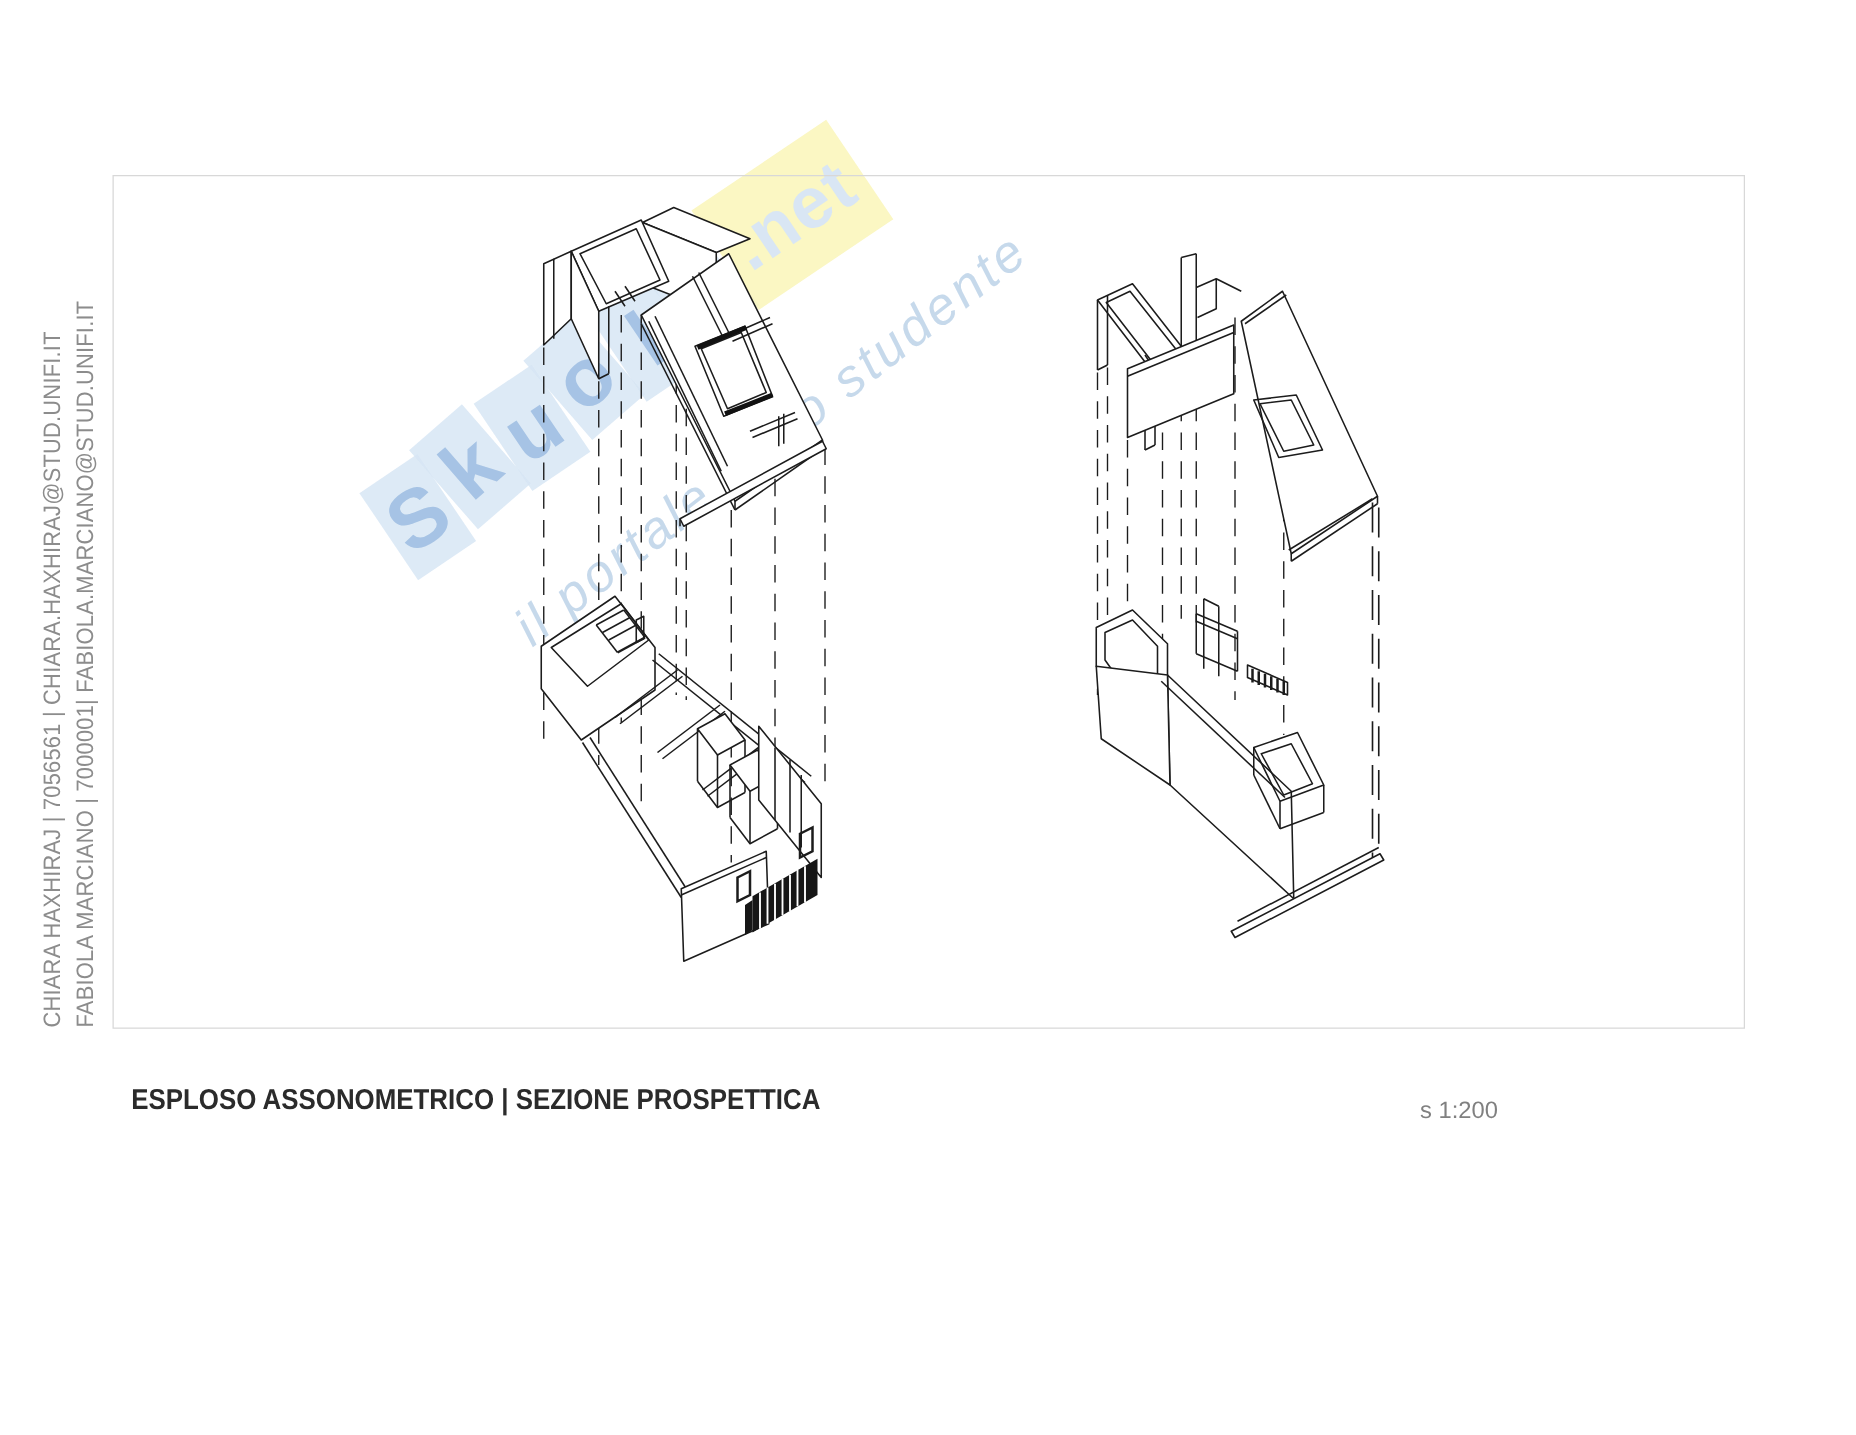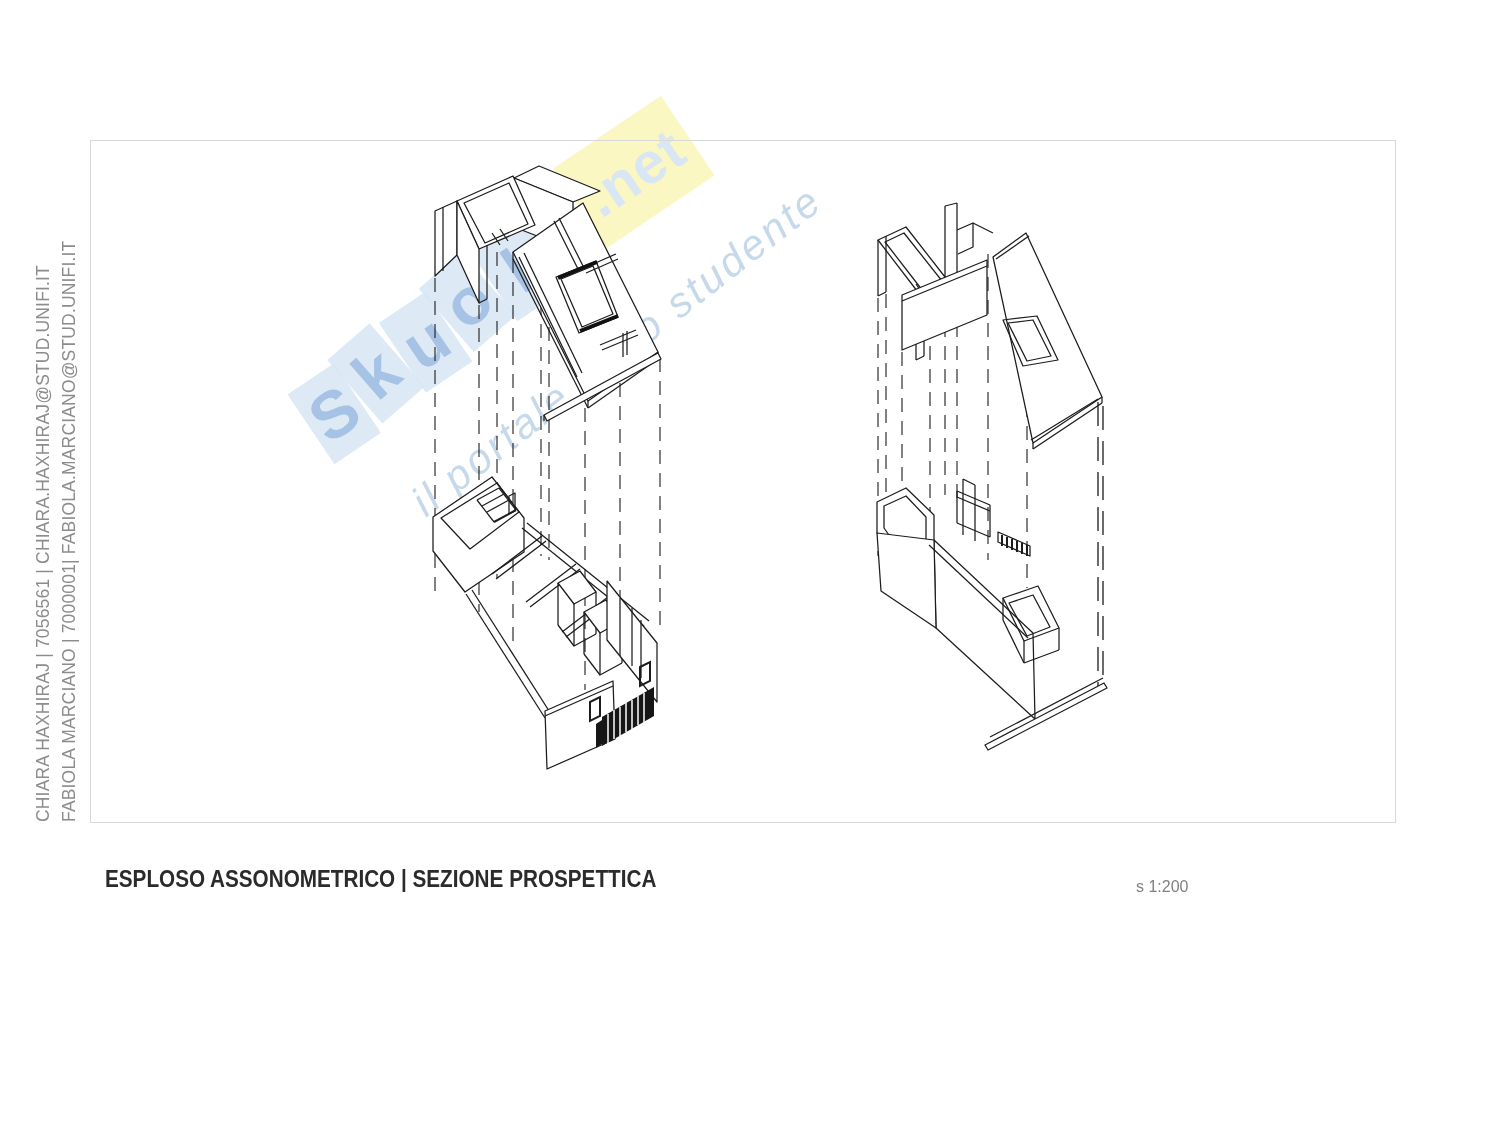--- a/index.html
+++ b/index.html
@@ -43,21 +43,21 @@
   .thick{fill:none;stroke:#111111;stroke-width:4;}
   .w2{fill:none;stroke:#1c1c1c;stroke-width:2;}
   .blk{fill:#161616;stroke:none;}
   .wht{fill:none;stroke:#ffffff;stroke-width:1.5;}
 
   
   .caption{position:absolute;left:105px;top:866px;z-index:4;
            font-weight:bold;font-size:23px;color:#2b2b2b;
            transform:scaleX(0.9);transform-origin:0 0;letter-spacing:0px;}
   .scale{position:absolute;left:1136px;top:878px;z-index:4;
-         font-size:16px;color:#808080;}
+         font-size:19px;color:#808080;}
 </style>
 </head>
 <body>
 
 <div class="wm">
   <div class="tile">S</div>
   <div class="tile">k</div>
   <div class="tile">u</div>
   <div class="tile">o</div>
   <div class="tile">l</div>

